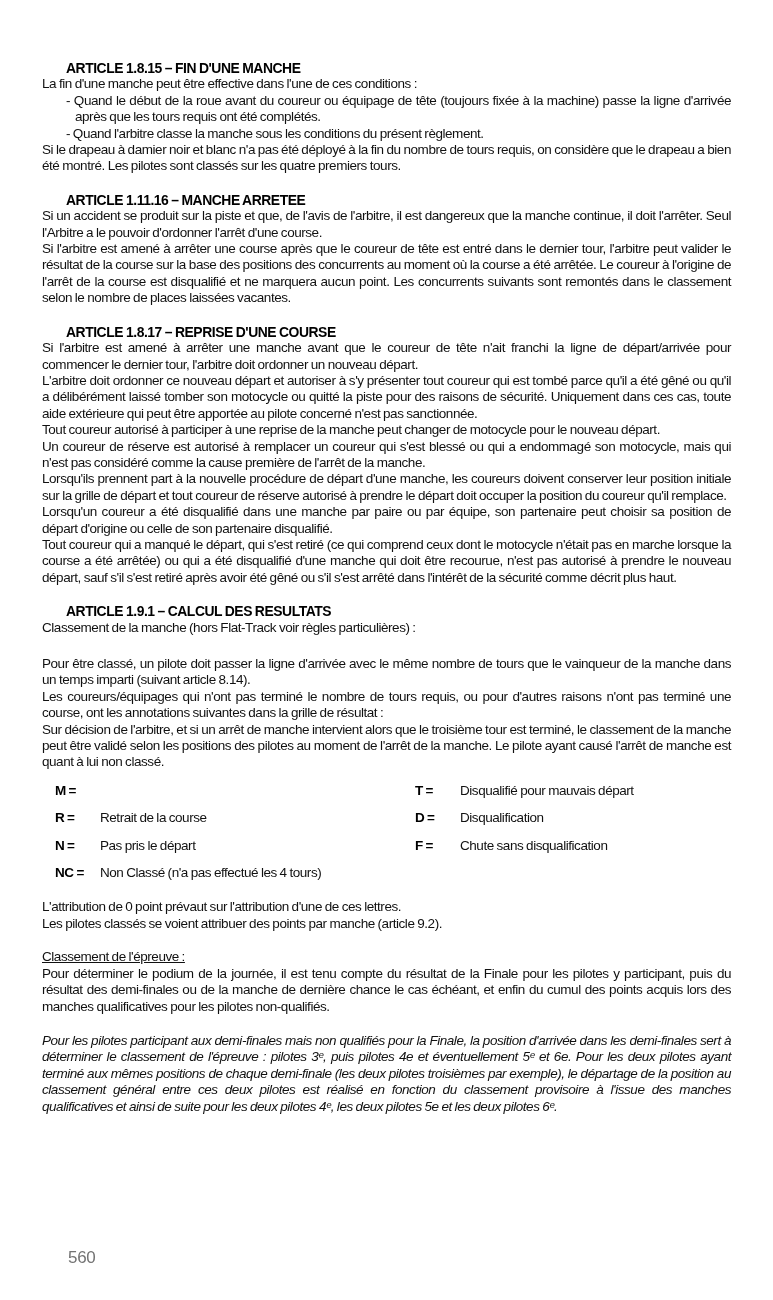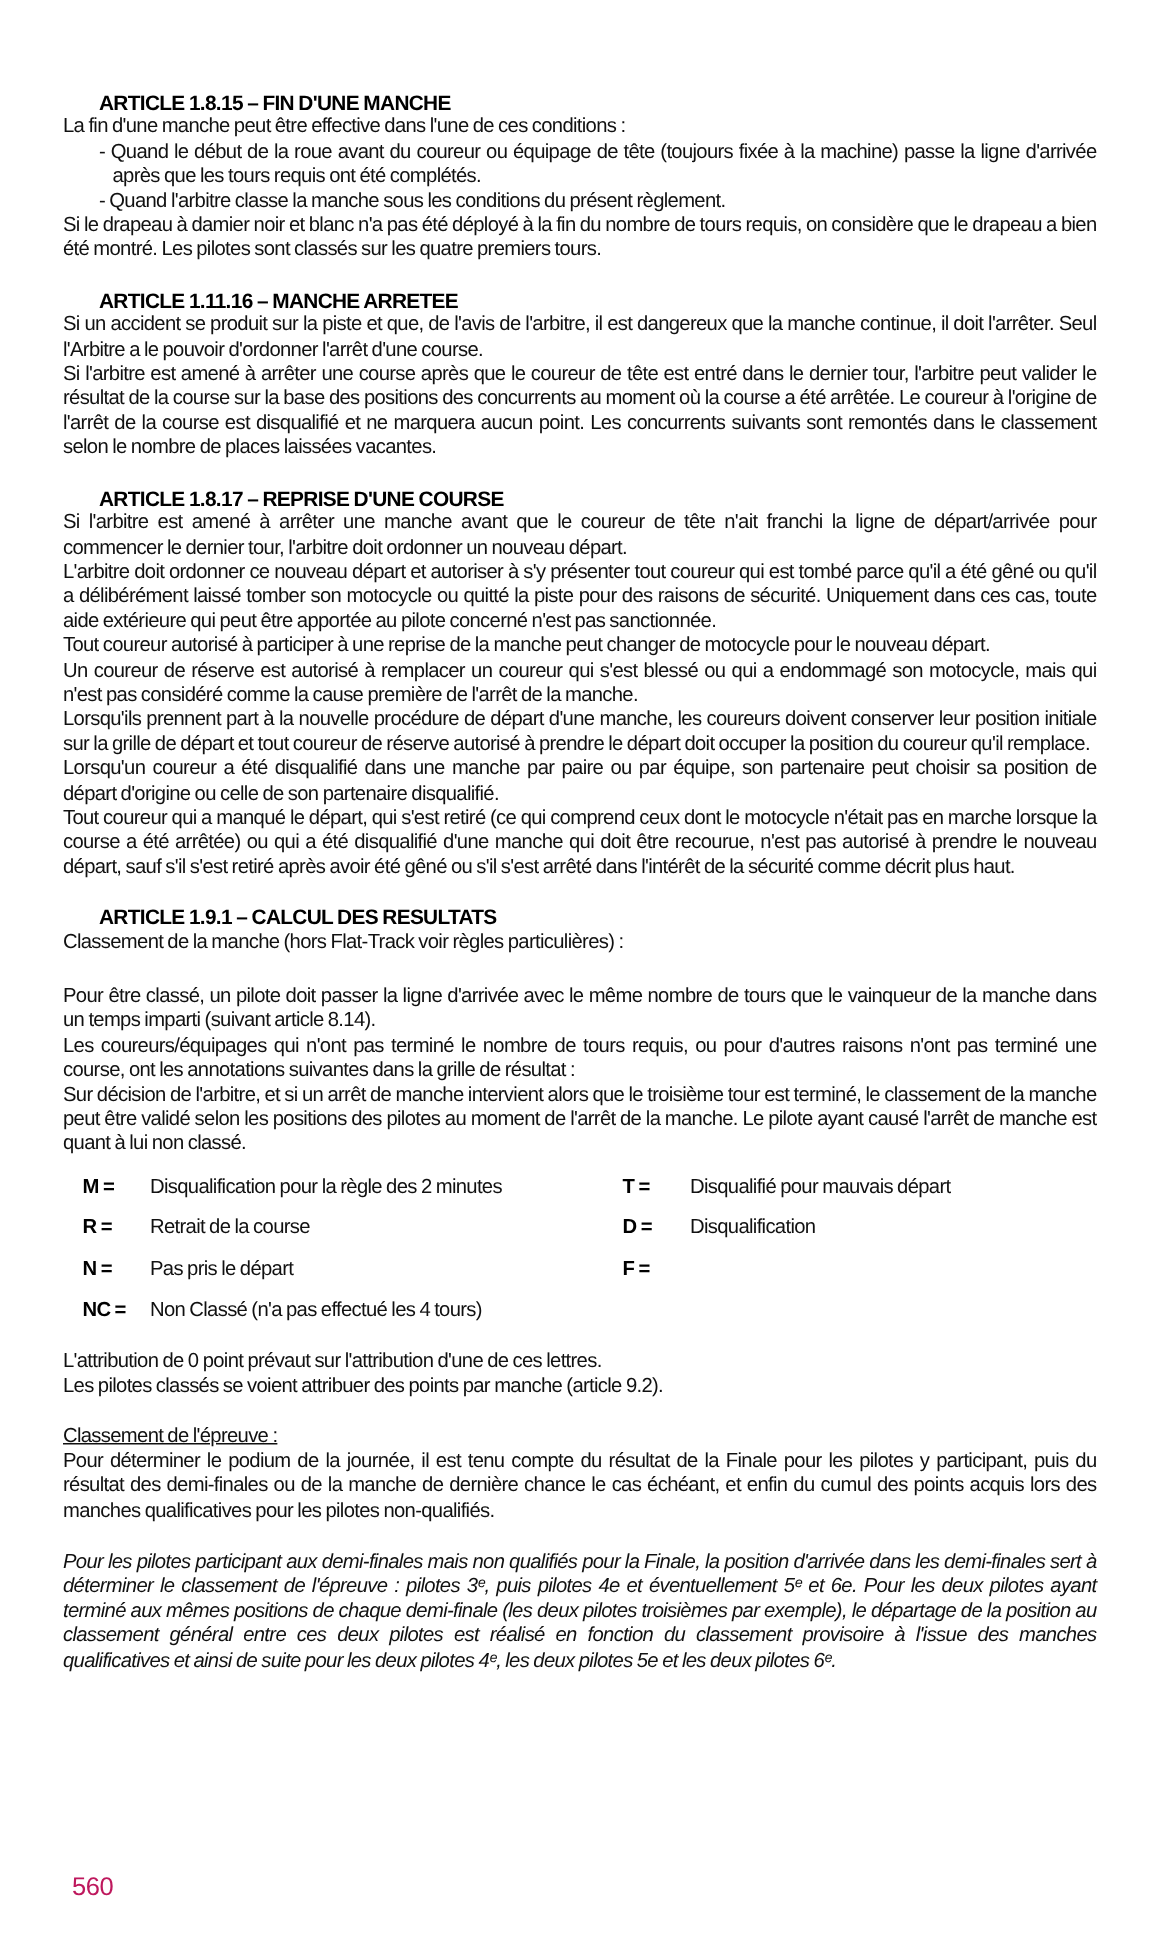--- a/index.html
+++ b/index.html
@@ -51,26 +51,26 @@
   .ann-col-right .ann-code { width: 45px; }
   .ann-label { flex: 1 1 auto; text-align: left; }
   .epreuve-heading {
     margin-top: 17px;
     text-decoration: underline;
     text-align: left;
   }
   .final-para { margin-top: 18px; font-style: italic; }
   .page-number {
     position: absolute;
-    left: 48px;
+    left: 68px;
     top: 1248px;
     font-size: 17px;
     line-height: 20px;
     letter-spacing: -0.3px;
-    color: #be185d;
+    color: #737373;
   }
 </style>
 </head>
 <body>
 
 <div class="page">
 
   <section class="section">
     <h2 class="heading indented">ARTICLE 1.8.15 – FIN D'UNE MANCHE</h2>
     <p>La fin d'une manche peut être effective dans l'une de ces conditions :</p>
@@ -100,21 +100,20 @@
     <h2 class="heading indented">ARTICLE 1.9.1 – CALCUL DES RESULTATS</h2>
     <p class="no-justify">Classement de la manche (hors Flat-Track voir règles particulières) :</p>
     <p class="gap-before-lg">Pour être classé, un pilote doit passer la ligne d'arrivée avec le même nombre de tours que le vainqueur de la manche dans un temps imparti (suivant article 8.14).</p>
     <p>Les coureurs/équipages qui n'ont pas terminé le nombre de tours requis, ou pour d'autres raisons n'ont pas terminé une course, ont les annotations suivantes dans la grille de résultat :</p>
     <p>Sur décision de l'arbitre, et si un arrêt de manche intervient alors que le troisième tour est terminé, le classement de la manche peut être validé selon les positions des pilotes au moment de l'arrêt de la manche. Le pilote ayant causé l'arrêt de manche est quant à lui non classé.</p>
 
     <div class="annotations">
       <div class="ann-col ann-col-left">
         <div class="ann-row">
           <span class="ann-code">M =</span>
-          <span class="ann-label">Disqualification pour la règle des 2 minutes</span>
         </div>
         <div class="ann-row">
           <span class="ann-code">R =</span>
           <span class="ann-label">Retrait de la course</span>
         </div>
         <div class="ann-row">
           <span class="ann-code">N =</span>
           <span class="ann-label">Pas pris le départ</span>
         </div>
         <div class="ann-row">
@@ -126,20 +125,21 @@
         <div class="ann-row">
           <span class="ann-code">T =</span>
           <span class="ann-label">Disqualifié pour mauvais départ</span>
         </div>
         <div class="ann-row">
           <span class="ann-code">D =</span>
           <span class="ann-label">Disqualification</span>
         </div>
         <div class="ann-row">
           <span class="ann-code">F =</span>
+          <span class="ann-label">Chute sans disqualification</span>
         </div>
       </div>
     </div>
 
     <p>L'attribution de 0 point prévaut sur l'attribution d'une de ces lettres.</p>
     <p>Les pilotes classés se voient attribuer des points par manche (article 9.2).</p>
   </section>
 
   <section class="section">
     <p class="epreuve-heading no-justify">Classement de l'épreuve :</p>

